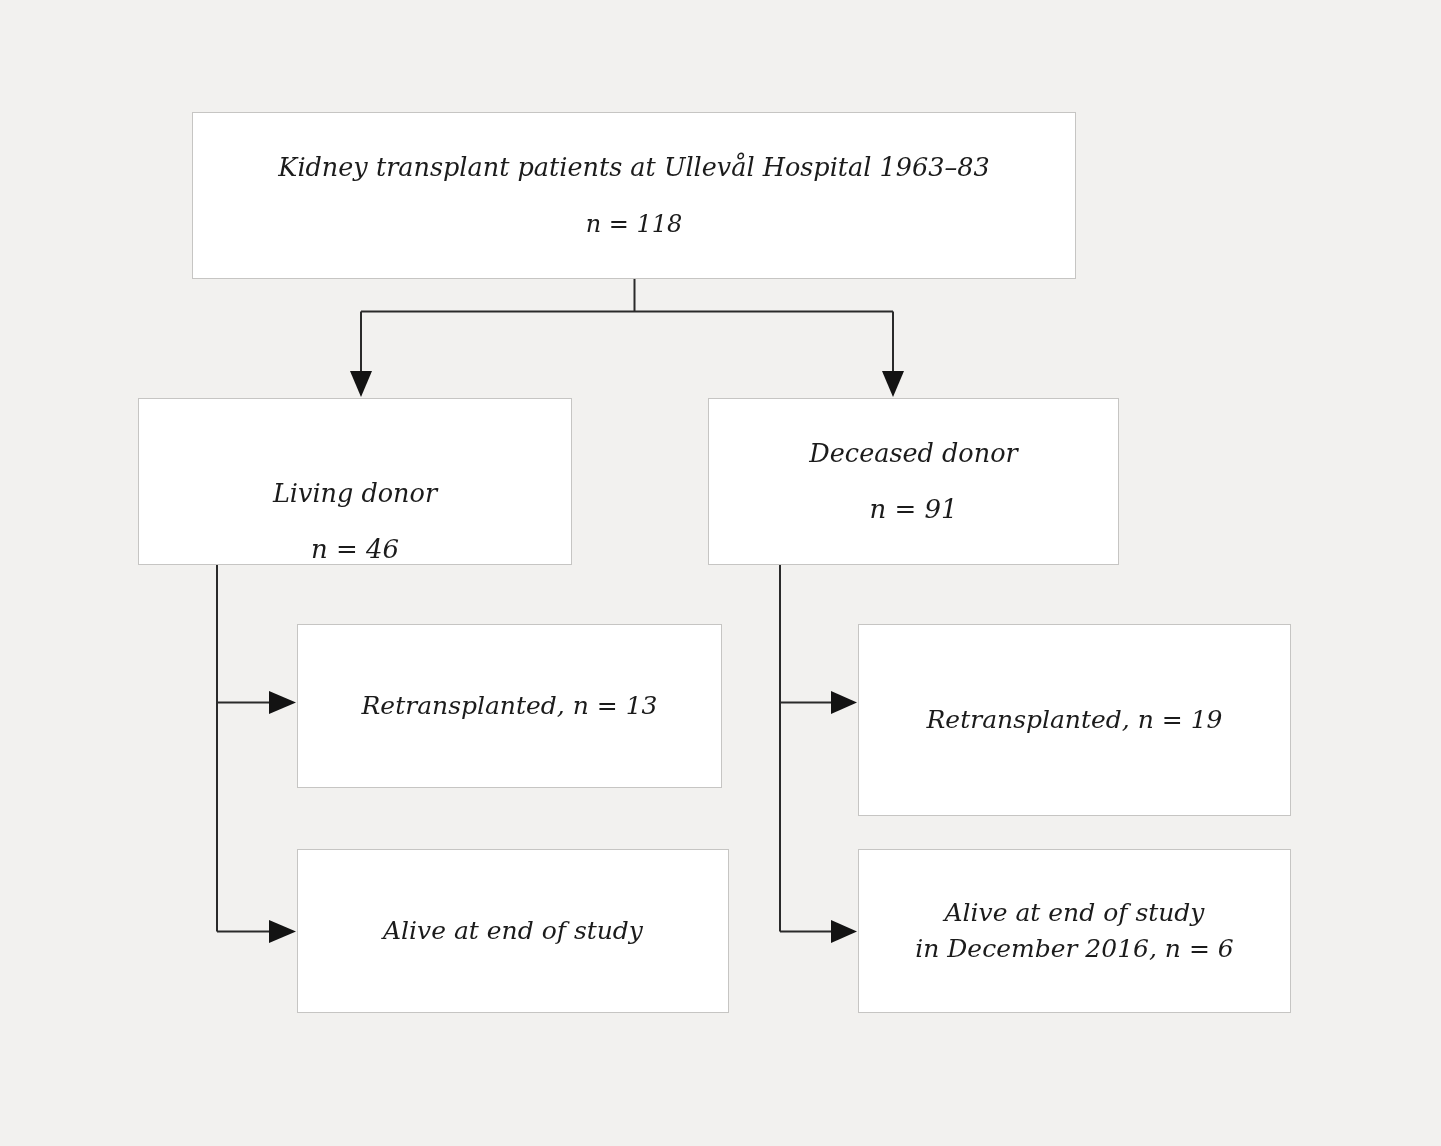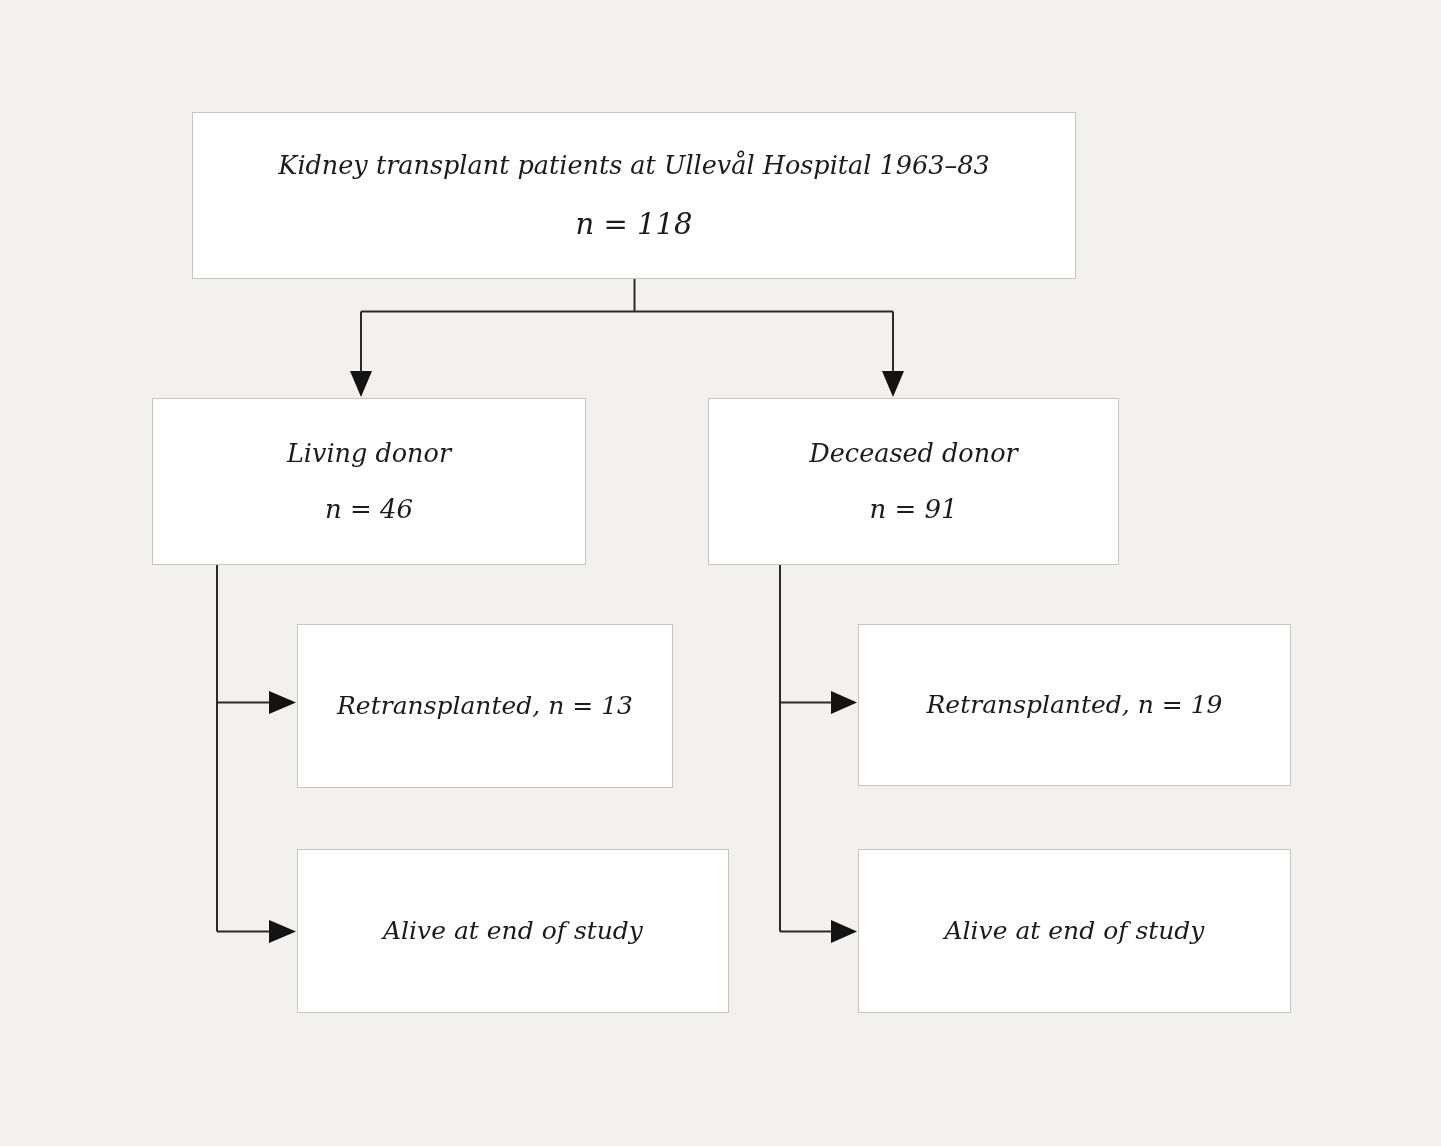--- a/index.html
+++ b/index.html
@@ -51,48 +51,48 @@
     width: 884px;
     height: 167px;
   }
   #node-root .line-title {
     font-size: 25.5px;
     line-height: 1.1;
     margin-bottom: 30px;
     font-style: italic;
   }
   #node-root .line-n {
-    font-size: 29px;
+    font-size: 24px;
     line-height: 1.1;
   }
 
   
   #node-living, #node-deceased {
     top: 398px;
     height: 167px;
   }
-  #node-living { left: 152px; width: 434px; }
+  #node-living { left: 138px; width: 434px; justify-content: flex-end; }
   #node-deceased { left: 708px; width: 411px; }
   #node-living .line-title, #node-deceased .line-title {
     font-size: 25.5px;
     line-height: 1.1;
     margin-bottom: 28px;
   }
   #node-living .line-n, #node-deceased .line-n {
     font-size: 26px;
     line-height: 1.1;
   }
 
   
   .leaf {
     font-size: 25px;
     line-height: 1.45;
   }
-  #node-retx-living  { left: 297px; top: 624px;  width: 376px; height: 164px; }
-  #node-retx-deceased{ left: 858px; top: 624px;  width: 433px; height: 162px; }
+  #node-retx-living  { left: 297px; top: 624px;  width: 425px; height: 164px; }
+  #node-retx-deceased{ left: 858px; top: 624px;  width: 433px; height: 192px; }
   #node-alive-living { left: 297px; top: 849px;  width: 432px; height: 164px; }
   #node-alive-deceased{left: 858px; top: 849px;  width: 433px; height: 164px; }
 </style>
 </head>
 <body>
 
 <div id="flow-root">
 
   <svg id="connector-layer" viewBox="0 0 1441 1146" width="1441" height="1146">
 
@@ -141,15 +141,16 @@
   <div class="node leaf" id="node-retx-deceased">
     <span class="line">Retransplanted, n = 19</span>
   </div>
 
   <div class="node leaf" id="node-alive-living">
     <span class="line">Alive at end of study</span>
   </div>
 
   <div class="node leaf" id="node-alive-deceased">
     <span class="line">Alive at end of study</span>
+    <span class="line">in December 2016, n = 6</span>
   </div>
 
 </div>
 
 </body></html>

